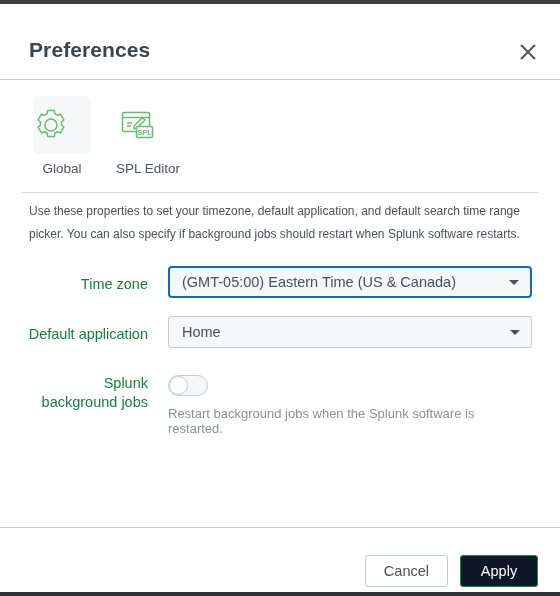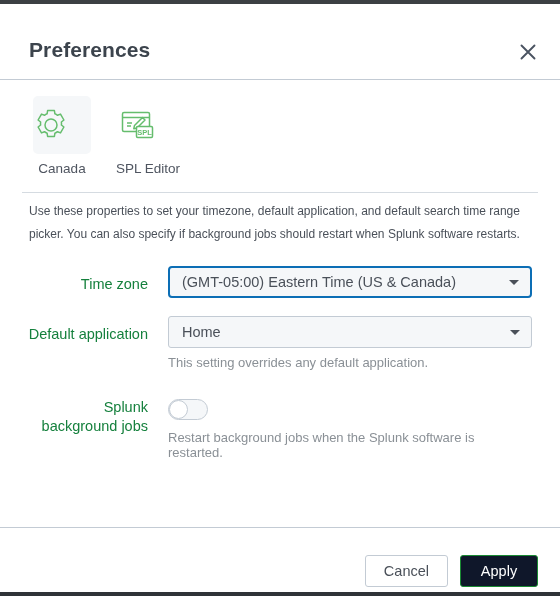--- a/index.html
+++ b/index.html
@@ -264,21 +264,21 @@
 
   <div class="tabs">
 
     <div class="tab selected">
       <div class="tab-icon-wrap">
         <svg width="36" height="36" viewBox="0 0 36 36" aria-hidden="true">
           <path d="M14.6 3.6 h6.8 l0.5 3.2 a11.5 11.5 0 0 1 2.6 1.5 l3.0 -1.2 l3.4 5.9 l-2.5 2.0 a11.5 11.5 0 0 1 0 3.0 l2.5 2.0 l-3.4 5.9 l-3.0 -1.2 a11.5 11.5 0 0 1 -2.6 1.5 l-0.5 3.2 h-6.8 l-0.5 -3.2 a11.5 11.5 0 0 1 -2.6 -1.5 l-3.0 1.2 l-3.4 -5.9 l2.5 -2.0 a11.5 11.5 0 0 1 0 -3.0 l-2.5 -2.0 l3.4 -5.9 l3.0 1.2 a11.5 11.5 0 0 1 2.6 -1.5 z" fill="none" stroke="#65bd6d" stroke-width="1.5" stroke-linejoin="round"></path>
           <circle cx="18" cy="18" r="6" fill="none" stroke="#65bd6d" stroke-width="1.5"></circle>
         </svg>
       </div>
-      <div class="tab-label">Canada</div>
+      <div class="tab-label">Global</div>
     </div>
 
     <div class="tab">
       <div class="tab-icon-wrap">
         <svg width="40" height="36" viewBox="0 0 40 36" aria-hidden="true">
           <rect x="3.5" y="5.5" width="27" height="19" rx="1.5" fill="none" stroke="#65bd6d" stroke-width="1.5"></rect>
           <line x1="3.5" y1="10.5" x2="30.5" y2="10.5" stroke="#65bd6d" stroke-width="1.5"></line>
           <line x1="8" y1="16" x2="13" y2="16" stroke="#65bd6d" stroke-width="1.5"></line>
           <line x1="8" y1="19" x2="12" y2="19" stroke="#65bd6d" stroke-width="1.5"></line>
           <path d="M15.5 18.5 L23.5 10.5 L26 13 L18 21 L14.8 21.7 z" fill="none" stroke="#65bd6d" stroke-width="1.5" stroke-linejoin="round"></path>
@@ -306,21 +306,20 @@
       </div>
     </div>
 
     <div class="form-row" style="margin-top:18px;">
       <div class="field-label">Default application</div>
       <div class="field-control">
         <div class="select-box">
           <span>Home</span>
           <span class="caret"></span>
         </div>
-        <div class="help-text">This setting overrides any default application.</div>
       </div>
     </div>
 
     <div class="form-row" style="margin-top:22px;">
       <div class="field-label two-line">
         <div>Splunk</div>
         <div>background jobs</div>
       </div>
       <div class="field-control">
         <div class="toggle">

